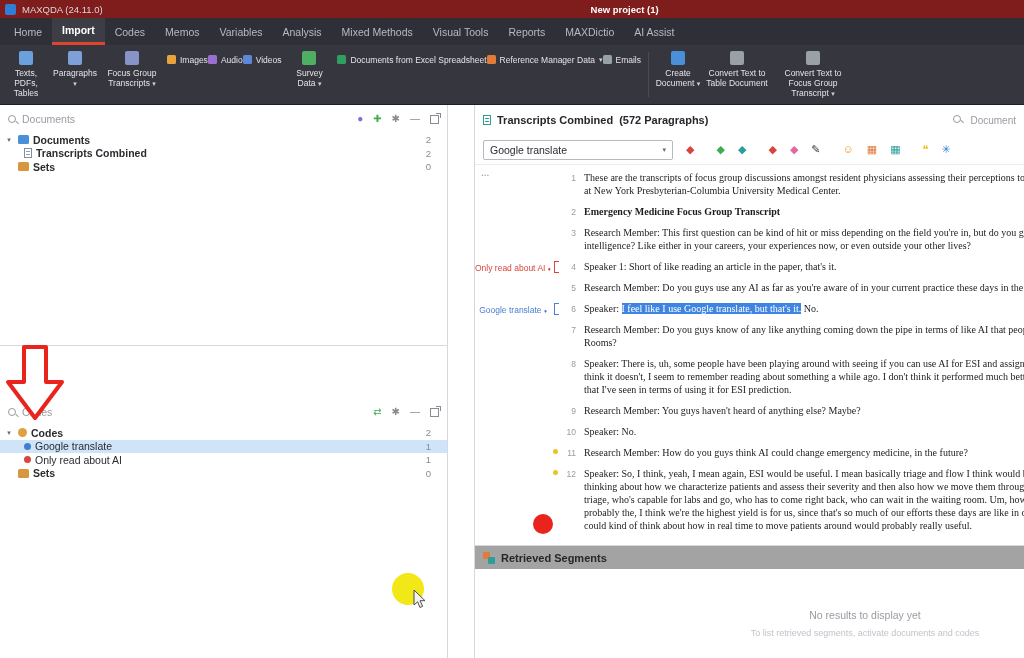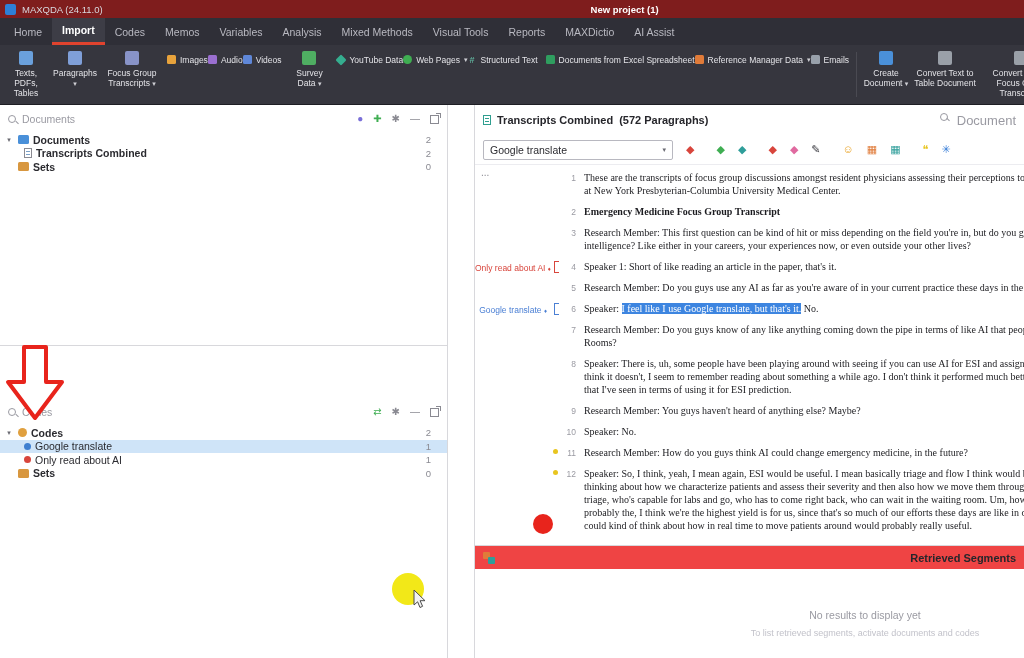--- a/index.html
+++ b/index.html
@@ -66,21 +66,21 @@
   .docic { width:8px; height:10px; background:#fff; border:1px solid #8a8a92; position:relative; flex:none; }
   .docic::after { content:""; position:absolute; left:1px; right:1px; top:2px; height:5px;
                   background:repeating-linear-gradient(#7aa0c8 0 1px, transparent 1px 2.5px); }
   .docic.teal { border-color:#2f9e8f; }
   .docic.teal::after { background:repeating-linear-gradient(#2f9e8f 0 1px, transparent 1px 2.5px); }
 
   
   .right { position:absolute; top:105px; left:474px; right:0; bottom:0; background:#fff; border-left:1px solid #d8d8dc; }
   .doc-head { height:30px; display:flex; align-items:center; gap:6px; padding:0 8px; }
   .doc-title { font-weight:bold; font-size:11px; color:#26262b; white-space:nowrap; }
-  .doc-search { margin-left:auto; display:flex; align-items:flex-start; gap:9px; color:#9a9aa2; font-size:13px; white-space:nowrap; overflow:hidden; }
+  .doc-search { margin-left:auto; display:flex; align-items:flex-start; gap:9px; color:#9a9aa2; font-size:10px; white-space:nowrap; overflow:hidden; }
   .doc-toolbar { height:30px; display:flex; align-items:center; gap:13px; padding:0 8px; border-bottom:1px solid #ececf0; }
   .combo { width:190px; height:20px; border:1px solid #b8b8c0; border-radius:2px; display:flex; align-items:center;
            justify-content:space-between; padding:0 6px; font-size:10.5px; color:#2b2b30; flex:none; }
   .combo .caret { color:#6a6a72; }
   .tbi { font-size:11px; line-height:11px; }
   .gap { margin-left:9px; }
   .c-red{color:#d8453c} .c-green{color:#3fae52} .c-teal{color:#2f9e9a} .c-pink{color:#e06aa0}
   .c-dark{color:#44444a} .c-org{color:#e8a020} .c-org2{color:#e07b39} .c-blue{color:#3a7fd8} .c-yel{color:#e8c51f}
 
   .doc-content { position:absolute; top:60px; left:0; right:0; height:380px; overflow:hidden;
@@ -96,21 +96,21 @@
   .cbr.red{border-color:#d8453c} .cbr.blue{border-color:#4a7fd4}
   .mdot { position:absolute; left:4px; top:3px; width:5px; height:5px; border-radius:50%; background:#e8c51f; }
   .pnum { width:22px; flex:none; text-align:right; padding:2px 8px 0 0; color:#9a9aa2;
           font-family:"Liberation Sans",sans-serif; font-size:8.5px; }
   .ptext { flex:1; line-height:13px; }
   .pline { white-space:nowrap; }
   .pline.bold { font-weight:bold; }
   .hl { background:#3d85e0; color:#fff; }
 
   .rs-head { position:absolute; top:440px; left:0; right:0; height:24px; display:flex; align-items:center; gap:6px;
-             padding:0 8px; border-top:1px solid #d8d8dc; background:#ef4444; font-size:11px; font-weight:bold; color:#26262b;justify-content:space-between; }
+             padding:0 8px; border-top:1px solid #d8d8dc; background:#a3a3a3; font-size:11px; font-weight:bold; color:#26262b; }
   .rs-ic { position:relative; width:12px; height:12px; flex:none; }
   .rs-ic::before { content:""; position:absolute; left:0; top:0; width:7px; height:7px; background:#e07b39; border-radius:1px; }
   .rs-ic::after { content:""; position:absolute; right:0; bottom:0; width:7px; height:7px; background:#2f9e9a; border-radius:1px; }
   .rs-body { position:absolute; top:464px; left:0; right:0; bottom:0; }
   .rs-empty { position:absolute; top:40px; left:390px; transform:translateX(-50%); text-align:center; white-space:nowrap; }
   .rs-empty-title { color:#9a9aa2; font-size:10.5px; }
   .rs-empty-hint { color:#c2c2ca; font-size:9px; margin-top:7px; }
 
   
   .overlay { position:absolute; top:0; left:0; width:1024px; height:658px; pointer-events:none; z-index:50; }
@@ -164,35 +164,20 @@
       <span class="mini mi-videos"></span>
       <span>Videos</span>
     </div>
   </div>
   <div class="rb-big" style="width:48px">
     <span class="ic ic-survey"></span>
     <span><span>Survey Data</span> <span class="caret">▾</span></span>
   </div>
   <div class="rb-col">
     <div class="rb-row">
-      <span class="mini diamond mi-youtube"></span>
-      <span>YouTube Data</span>
-    </div>
-    <div class="rb-row">
-      <span class="mini mi-web"></span>
-      <span>Web Pages</span>
-      <span class="caret">▾</span>
-    </div>
-    <div class="rb-row">
-      <span class="hash-ic">#</span>
-      <span>Structured Text</span>
-    </div>
-  </div>
-  <div class="rb-col">
-    <div class="rb-row">
       <span class="mini mi-excel"></span>
       <span>Documents from Excel Spreadsheet</span>
     </div>
     <div class="rb-row">
       <span class="mini mi-reference"></span>
       <span>Reference Manager Data</span>
       <span class="caret">▾</span>
     </div>
     <div class="rb-row">
       <span class="mini mi-emails"></span>

